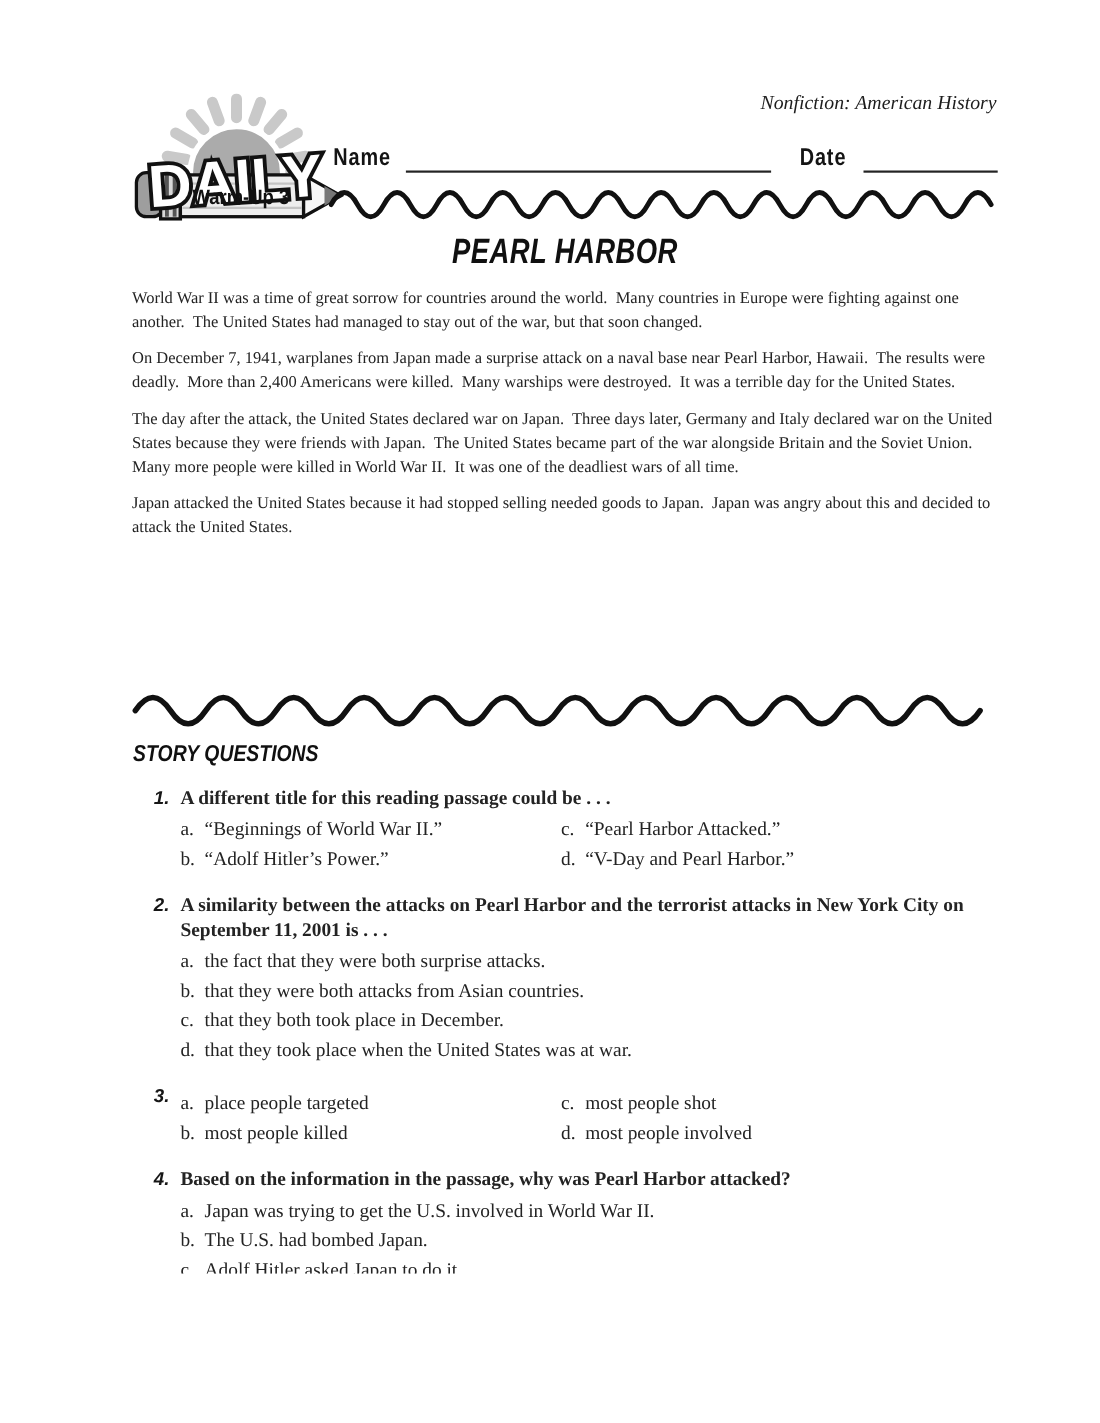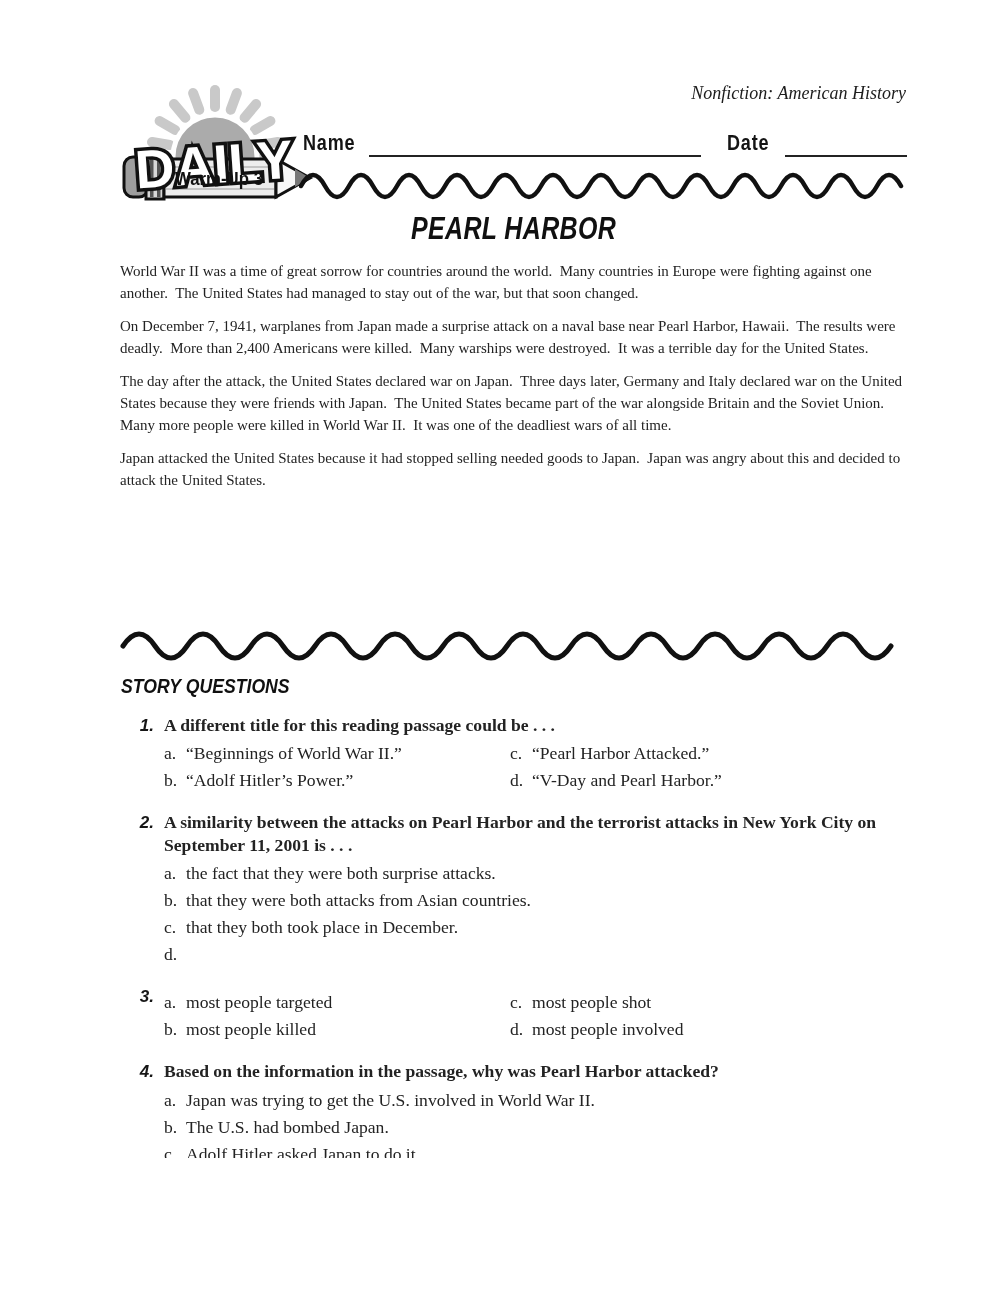--- a/index.html
+++ b/index.html
@@ -161,32 +161,33 @@
           <div class="opt">
             <span class="opt-letter">b.</span>
             <span>that they were both attacks from Asian countries.</span>
           </div>
           <div class="opt">
             <span class="opt-letter">c.</span>
             <span>that they both took place in December.</span>
           </div>
           <div class="opt">
             <span class="opt-letter">d.</span>
+            <span>that they took place when the United States was at war.</span>
           </div>
         </div>
       </div>
     </div>
 
     <div class="question">
       <div class="qnum">3.</div>
       <div>
         <div class="opts twocol">
           <div class="opt">
             <span class="opt-letter">a.</span>
-            <span>most people targeted</span>
+            <span>place people targeted</span>
           </div>
           <div class="opt">
             <span class="opt-letter">c.</span>
             <span>most people shot</span>
           </div>
           <div class="opt">
             <span class="opt-letter">b.</span>
             <span>most people killed</span>
           </div>
           <div class="opt">

